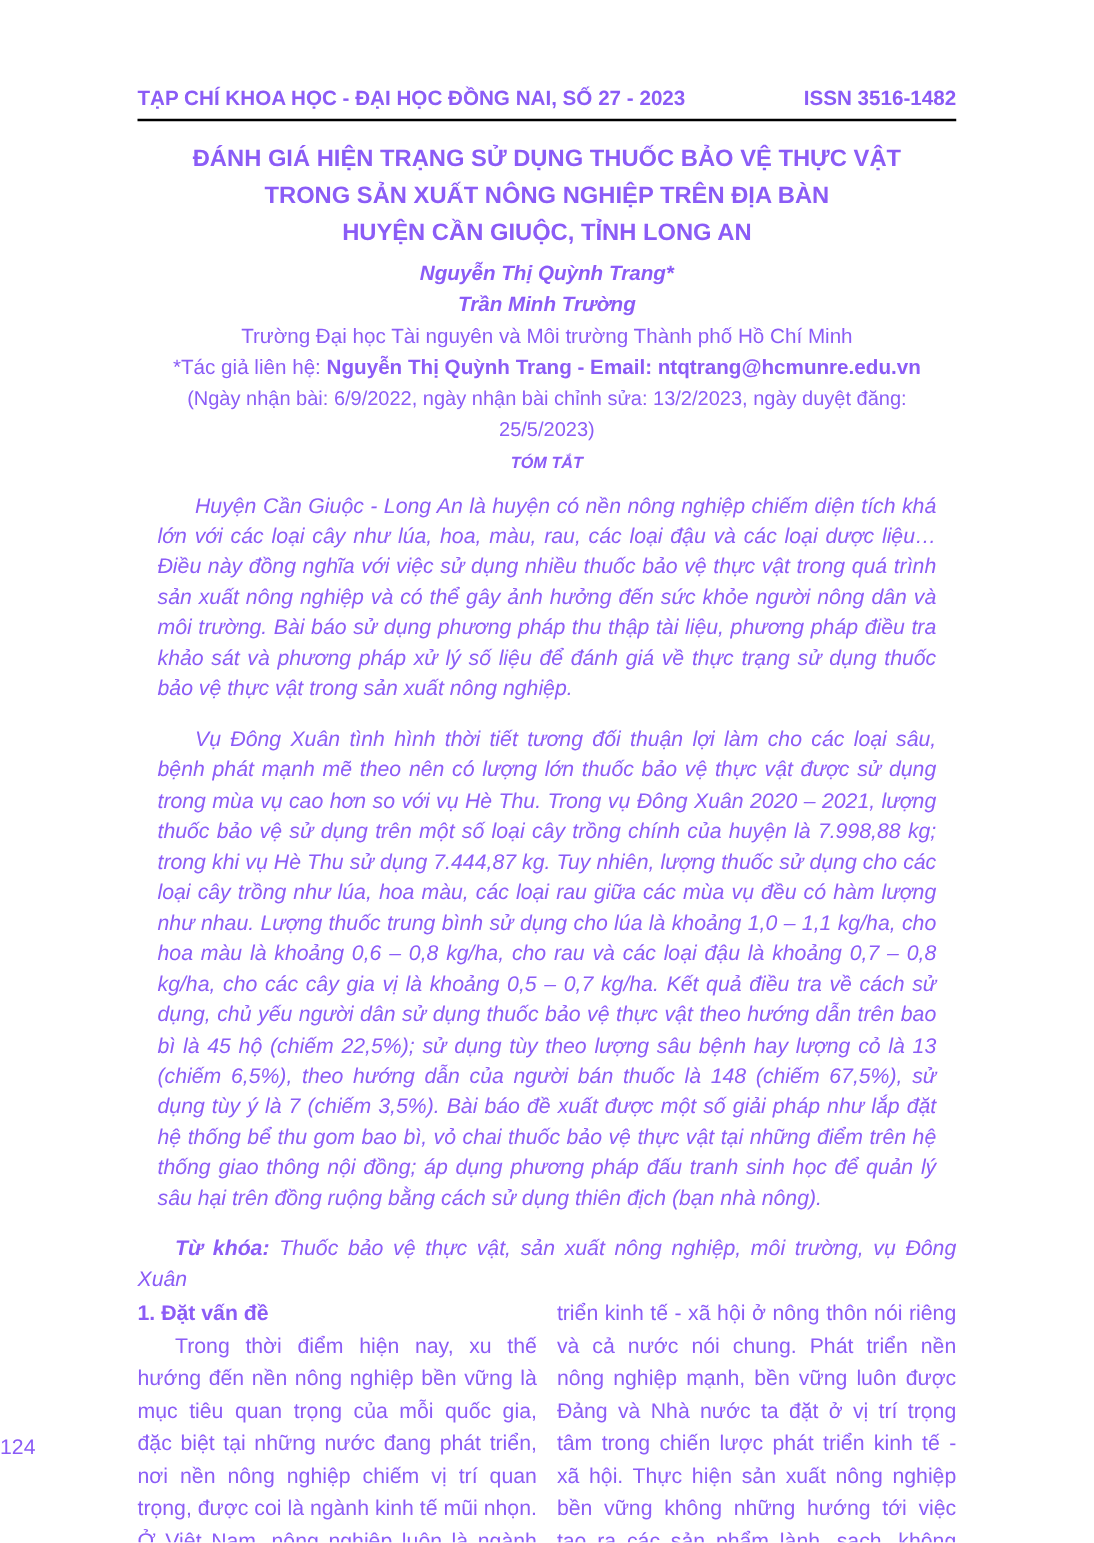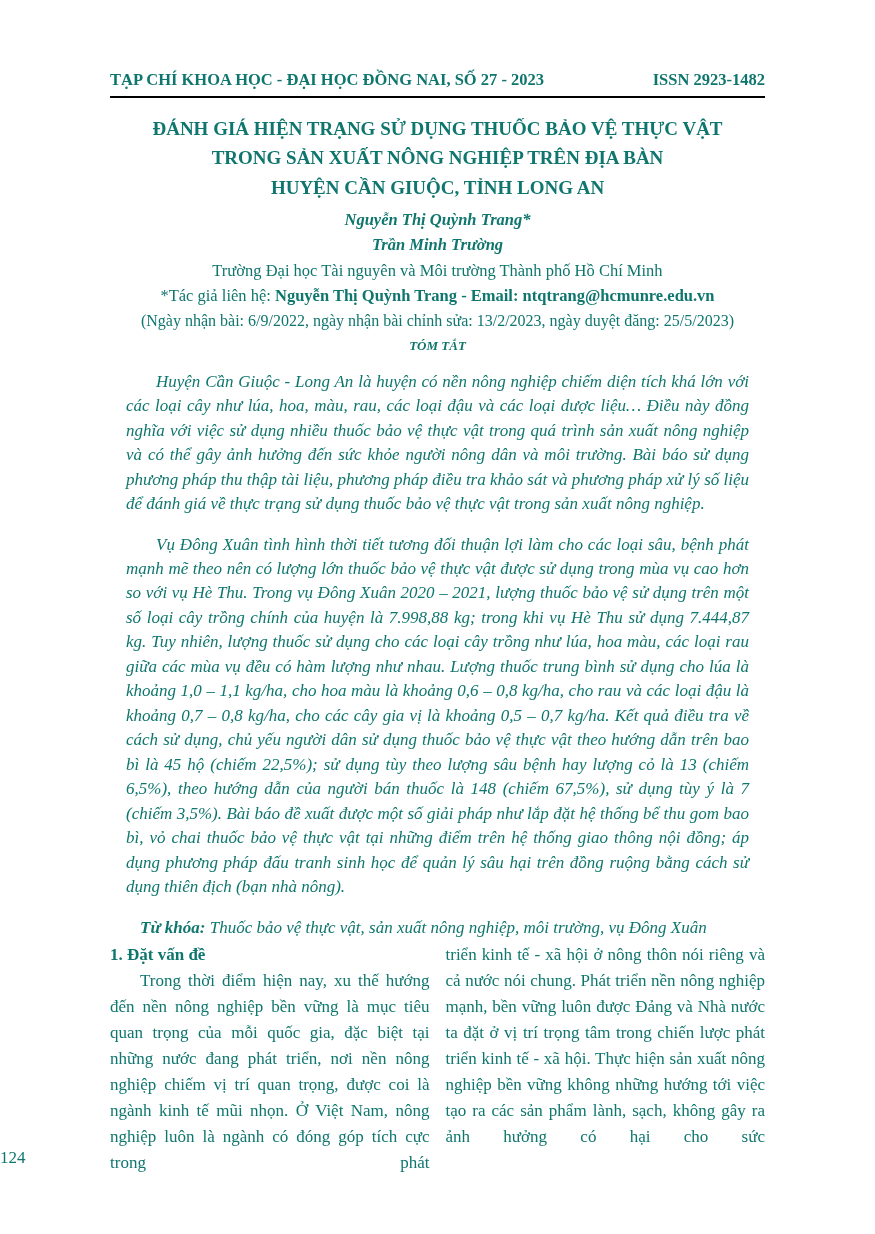--- a/index.html
+++ b/index.html
@@ -5,22 +5,22 @@
   html, body {
     margin: 0;
     padding: 0;
     background: #ffffff;
   }
   .page {
     position: relative;
     width: 875px;
     height: 1234px;
     background: #ffffff;
-    font-family: Liberation Serif, serif;
-    color: #0f766e;
+    font-family: Liberation Sans, sans-serif;
+    color: #8b5cf6;
     box-sizing: border-box;
     padding: 70px 110px 0 110px;
     overflow: hidden;
   }
   .journal-header {
     display: flex;
     justify-content: space-between;
     align-items: baseline;
     font-weight: bold;
     font-size: 16.5px;
@@ -117,21 +117,21 @@
     font-size: 17px;
   }
 </style>
 </head>
 <body>
 
 <div class="page">
 
   <header class="journal-header">
     <span>TẠP CHÍ KHOA HỌC - ĐẠI HỌC ĐỒNG NAI, SỐ 27 - 2023</span>
-    <span>ISSN 2923-1482</span>
+    <span>ISSN 3516-1482</span>
   </header>
 
   <div class="article-title">
     <div>ĐÁNH GIÁ HIỆN TRẠNG SỬ DỤNG THUỐC BẢO VỆ THỰC VẬT</div>
     <div>TRONG SẢN XUẤT NÔNG NGHIỆP TRÊN ĐỊA BÀN</div>
     <div>HUYỆN CẦN GIUỘC, TỈNH LONG AN</div>
   </div>
 
   <div class="authors">
     <div>Nguyễn Thị Quỳnh Trang*</div>

